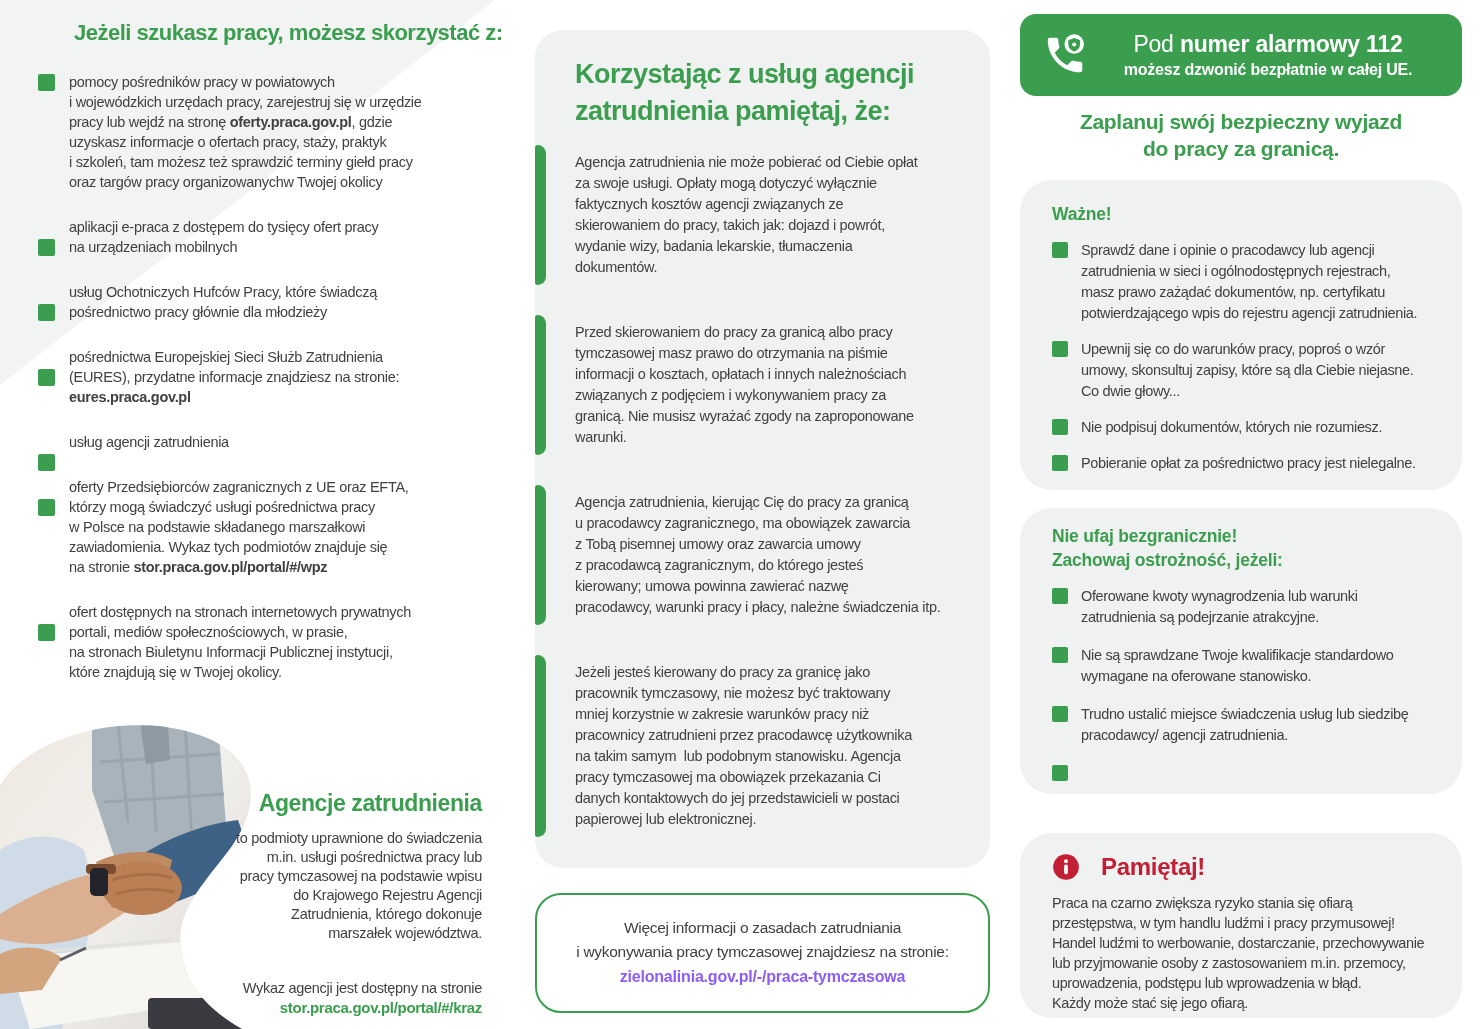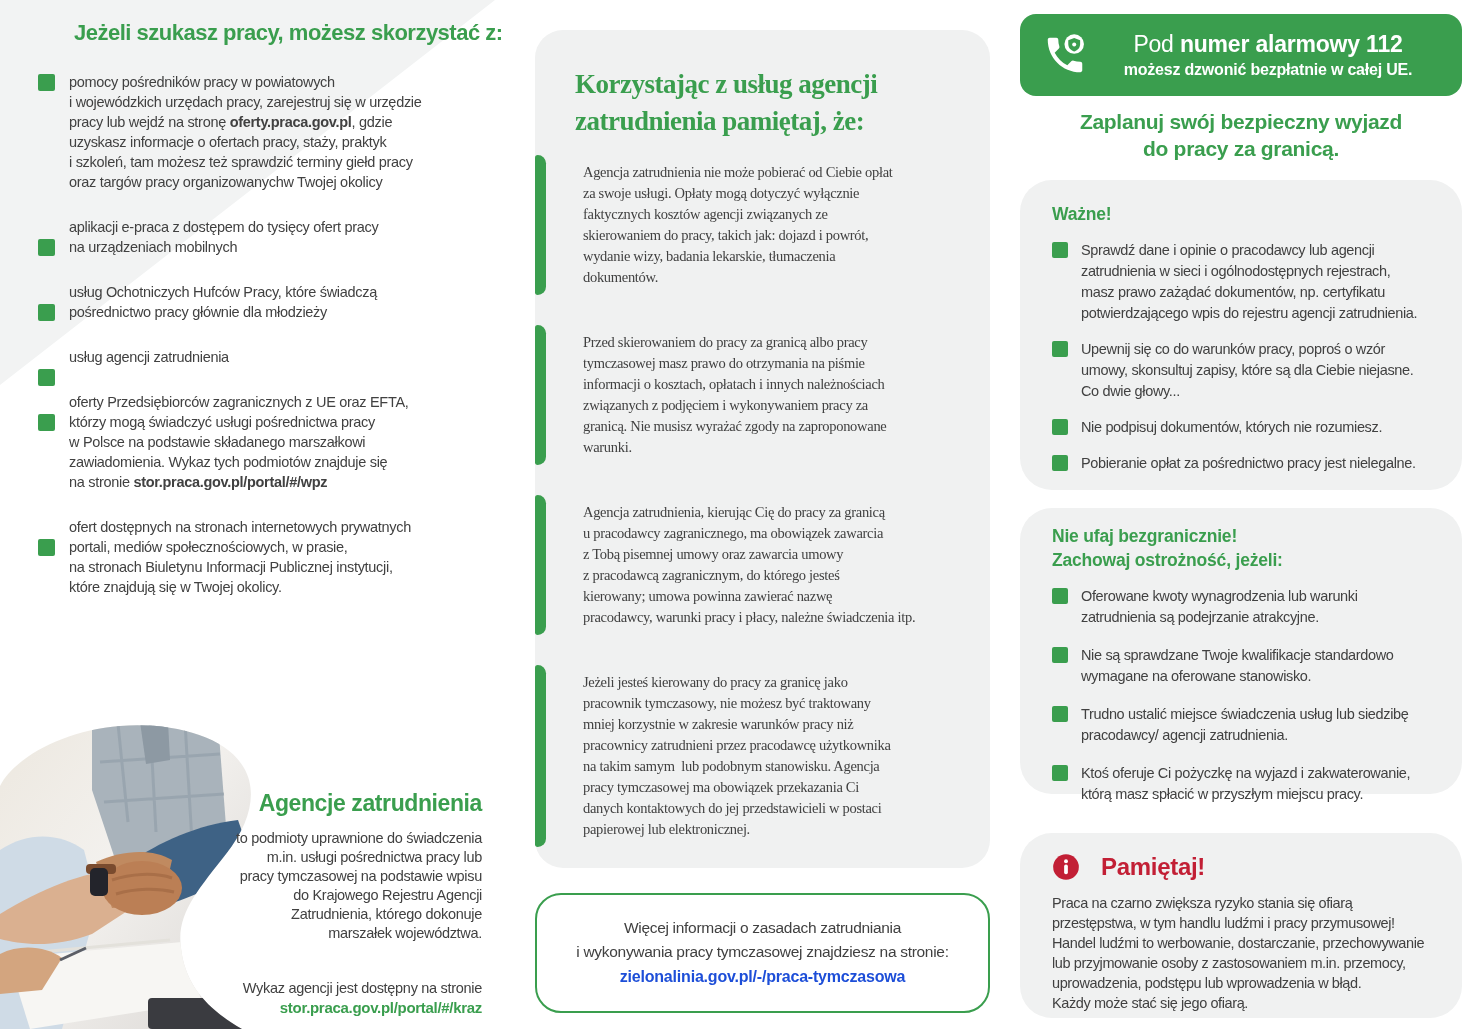--- a/index.html
+++ b/index.html
@@ -25,34 +25,34 @@
 
   .agencies{position:absolute;left:180px;top:790px;width:302px;text-align:right;}
   .agencies h2{margin:0 0 12px 0;font-size:23px;color:#3A9E4E;letter-spacing:-0.4px;}
   .ag-body{font-size:14.5px;line-height:19px;letter-spacing:-0.3px;}
   .ag-foot{margin-top:35px;font-size:14.5px;line-height:21px;letter-spacing:-0.3px;}
   .ag-link{font-size:15px;font-weight:bold;color:#3A9E4E;letter-spacing:-0.3px;}
 
   
   .mid-card{position:absolute;left:535px;top:30px;width:455px;height:838px;
             background:#f0f1f1;border-radius:28px;box-sizing:border-box;
-            padding:36px 25px 30px 40px;font-family:Liberation Serif, serif;}
+            padding:26px 25px 30px 40px;}
   .mid-title{margin:0 0 22px 0;font-size:27px;line-height:37px;font-weight:bold;
              color:#3A9E4E;letter-spacing:-0.5px;}
   .mid-para{position:relative;margin-bottom:44px;}
   .mid-para .bar{position:absolute;left:-40px;top:-7px;bottom:-7px;width:11px;
                  background:#3A9E4E;border-radius:3px 9px 9px 3px;}
-  .mid-text{margin:8px;font-size:14.5px;line-height:21px;letter-spacing:-0.3px;}
+  .mid-text{margin:0;font-size:14.5px;line-height:21px;letter-spacing:-0.3px;}
 
   .info-box{position:absolute;left:535px;top:893px;width:455px;height:120px;
             box-sizing:border-box;border:2px solid #3A9E4E;border-radius:26px;background:#fff;
             display:flex;flex-direction:column;align-items:center;justify-content:center;
             text-align:right;}
   .info-line{font-size:15.5px;line-height:24px;letter-spacing:-0.3px;}
-  .info-link{font-size:16px;line-height:26px;font-weight:bold;color:#1d4ed8;letter-spacing:-0.2px;}
+  .info-link{font-size:16px;line-height:26px;font-weight:bold;color:#8b5cf6;letter-spacing:-0.2px;}
 
   
   .banner{position:absolute;left:1020px;top:14px;width:442px;height:82px;background:#3A9E4E;
           border-radius:16px;display:flex;align-items:center;box-sizing:border-box;padding:0 14px 0 22px;}
   .banner .ph{width:46px;height:46px;flex:0 0 auto;}
   .banner-text{flex:1;text-align:center;color:#fff;}
   .banner-title{font-size:23px;line-height:29px;letter-spacing:-0.2px;}
   .banner-sub{font-size:16px;line-height:21px;font-weight:bold;letter-spacing:-0.2px;}
 
   .plan-heading{position:absolute;left:1020px;top:108px;width:442px;text-align:center;
@@ -101,20 +101,26 @@
         <span class="l-text pre"><span>aplikacji e-praca z dostępem do tysięcy ofert pracy
 na urządzeniach mobilnych</span></span>
       </li>
 
       <li class="off-1">
         <span class="sq"></span>
         <span class="l-text pre"><span>usług Ochotniczych Hufców Pracy, które świadczą
 pośrednictwo pracy głównie dla młodzieży</span></span>
       </li>
 
+      <li class="off-1">
+        <span class="sq"></span>
+        <span class="l-text pre"><span>pośrednictwa Europejskiej Sieci Służb Zatrudnienia
+(EURES), przydatne informacje znajdziesz na stronie:
+</span><span class="b">eures.praca.gov.pl</span></span>
+      </li>
 
       <li class="off-1">
         <span class="sq"></span>
         <span class="l-text pre"><span>usług agencji zatrudnienia</span></span>
       </li>
 
       <li class="off-1">
         <span class="sq"></span>
         <span class="l-text pre"><span>oferty Przedsiębiorców zagranicznych z UE oraz EFTA,
 którzy mogą świadczyć usługi pośrednictwa pracy
@@ -297,22 +303,20 @@
         </li>
 
         <li>
           <span class="sq"></span>
           <span class="r-text pre">Trudno ustalić miejsce świadczenia usług lub siedzibę
 pracodawcy/ agencji zatrudnienia.</span>
         </li>
 
         <li>
           <span class="sq"></span>
-          <span class="r-text pre">Ktoś oferuje Ci pożyczkę na wyjazd i zakwaterowanie,
-którą masz spłacić w przyszłym miejscu pracy.</span>
         </li>
       </ul>
   </div>
 
   <div class="rbox remember">
     <div class="rem-head">
       <svg class="ic" viewBox="0 0 24 24" aria-hidden="true">
         <circle cx="12" cy="12" r="11" fill="#C21F35"></circle>
         <circle cx="12" cy="7" r="1.7" fill="#fff"></circle>
         <rect x="10.4" y="9.8" width="3.2" height="8.4" rx="1.5" fill="#fff"></rect>

